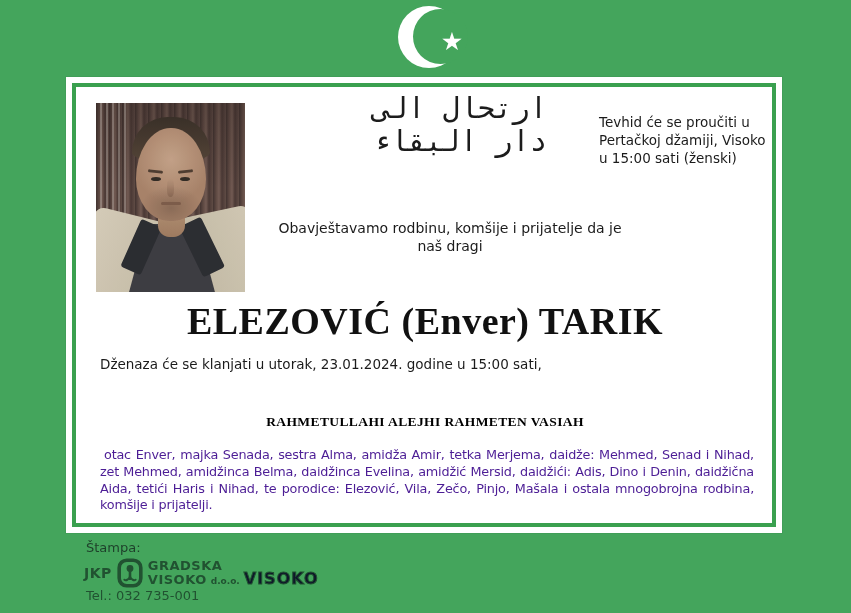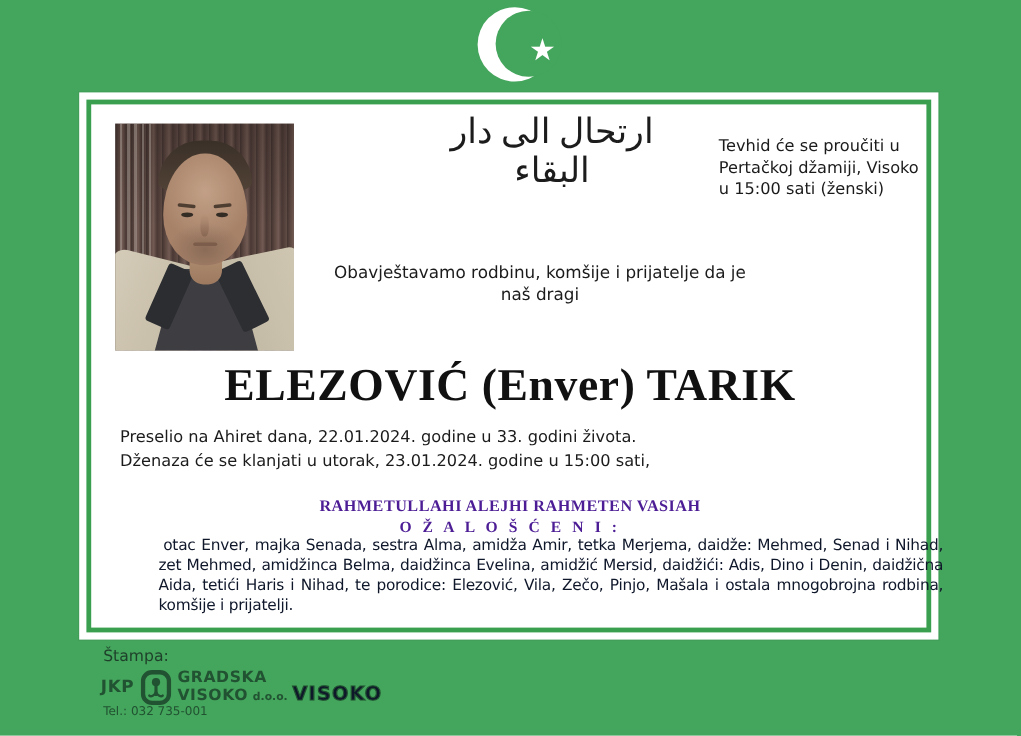--- a/index.html
+++ b/index.html
@@ -61,46 +61,46 @@
   .photo .eye { position:absolute; width:10px; height:4px; background:#2c231b; border-radius:50%; }
   .photo .eye.l { left:55px; top:74px; }
   .photo .eye.r { left:84px; top:74px; }
   .photo .nose { position:absolute; left:71px; top:76px; width:7px; height:18px;
     background:linear-gradient(rgba(0,0,0,0), rgba(110,70,50,.4)); border-radius:40%; }
   .photo .mouth { position:absolute; left:65px; top:99px; width:20px; height:3px;
     background:#7d553f; border-radius:2px; }
 
   
   .calligraphy { left:348px; top:94px; width:224px; text-align:center; direction:rtl;
-    font-size:29px; line-height:33px; color:#1c1c1c; font-family:Liberation Serif, serif; }
+    font-size:29px; line-height:33px; color:#1c1c1c; font-family:Liberation Mono, monospace; }
   .tevhid { left:599px; top:113px; width:180px; font-size:13.5px; line-height:18px; color:#1b1b1b; }
   .announcement { left:226px; top:220px; width:448px; text-align:center;
     font-size:14px; line-height:17.5px; color:#1b1b1b; }
   .title { left:75px; top:299px; width:700px; text-align:center;
     font-family:"Liberation Serif", serif; font-weight:700; font-size:38px;
     letter-spacing:.5px; color:#111; }
   .details { left:100px; top:355px; font-size:13.5px; line-height:19.5px; color:#1b1b1b; white-space:nowrap; }
-  .prayer-block { left:75px; top:414px; width:700px; text-align:center; color:#4c1d95;
+  .prayer-block { left:75px; top:414px; width:700px; text-align:center; color:#000000;
     font-family:"Liberation Serif", serif; font-weight:700; }
   .prayer-line { font-size:13.5px; letter-spacing:.4px; }
   .mourners-heading { font-size:13px; letter-spacing:3px; margin-top:1px; }
   .mourners { left:100px; top:447px; width:654px; text-align:justify;
-    font-size:12.8px; line-height:16.8px; letter-spacing:-.2px; color:#0f172a;margin-left:32px; }
+    font-size:12.8px; line-height:16.8px; letter-spacing:-.2px; color:#4c1d95; }
   .mourners::before { content:" "; display:inline-block; width:4px; }
   .stampa { left:86px; top:540px; font-size:13px; font-weight:400; color:#1e3f2a; }
   .logo-row { left:84px; top:558px; display:flex; align-items:center; gap:5px; }
   .jkp { font-size:14px; font-weight:700; color:#215231; letter-spacing:.5px; }
   .logo-icon { width:26px; height:30px; display:block; }
   .company { display:flex; flex-direction:column; line-height:13px; }
   .company-top { font-size:13px; font-weight:700; color:#215231; letter-spacing:.5px; }
   .company-bottom { display:flex; align-items:baseline; gap:4px; }
   .doo { font-size:9px; font-weight:700; color:#215231; }
   .city-outline { font-size:16px; font-weight:700; letter-spacing:1px; color:#0f172a;
     -webkit-text-stroke:1px #215231; }
-  .tel { left:86px; top:588px; font-size:10px; color:#215231; }
+  .tel { left:86px; top:588px; font-size:13px; color:#215231; }
 </style>
 </head>
 <body>
 
 <div class="abs moon"></div>
 <div class="abs star">★</div>
 
 <div class="abs card">
   <div class="card-border"></div>
 </div>
@@ -134,27 +134,25 @@
 </div>
 
 <div class="abs announcement">
   <span style="display:block">Obavještavamo rodbinu, komšije i prijatelje da je</span>
   <span style="display:block">naš dragi</span>
 </div>
 
 <div class="abs title">ELEZOVIĆ (Enver) TARIK</div>
 
 <div class="abs details">
-  <span style="display:block">Preselio na Ahiret dana, 22.01.2024. godine u 33. godini života.</span>
   <span style="display:block">Dženaza će se klanjati u utorak, 23.01.2024. godine u 15:00 sati,</span>
 </div>
 
 <div class="abs prayer-block">
   <div class="prayer-line">RAHMETULLAHI ALEJHI RAHMETEN VASIAH</div>
-  <div class="mourners-heading">O Ž A L O Š Ć E N I :</div>
 </div>
 
 <div class="abs mourners">otac Enver, majka Senada, sestra Alma, amidža Amir, tetka Merjema, daidže: Mehmed, Senad i Nihad, zet Mehmed, amidžinca Belma, daidžinca Evelina, amidžić Mersid, daidžići: Adis, Dino i Denin, daidžična Aida, tetići Haris i Nihad, te porodice: Elezović, Vila, Zečo, Pinjo, Mašala i ostala mnogobrojna rodbina, komšije i prijatelji.</div>
 
 <div class="abs stampa">Štampa:</div>
 
 <div class="abs logo-row">
   <span class="jkp">JKP</span>
   <svg class="logo-icon" viewBox="0 0 26 30">
     <rect x="2.2" y="2.2" width="21.6" height="25.6" rx="7.5" fill="none" stroke="#215231" stroke-width="3.6"></rect>

